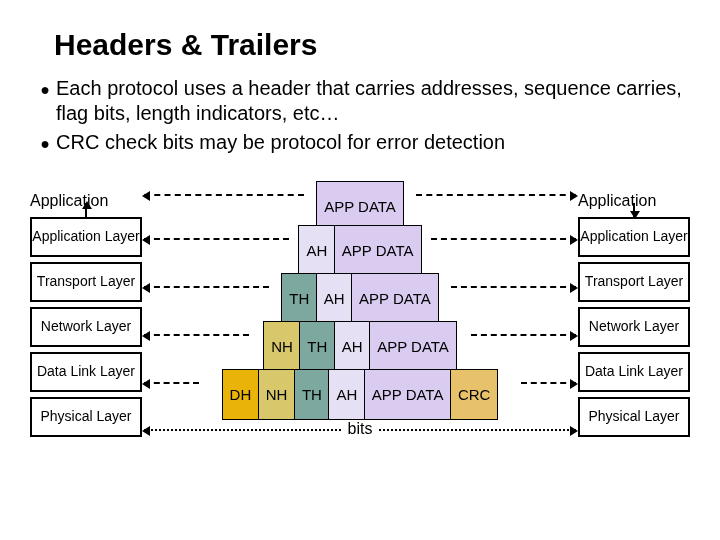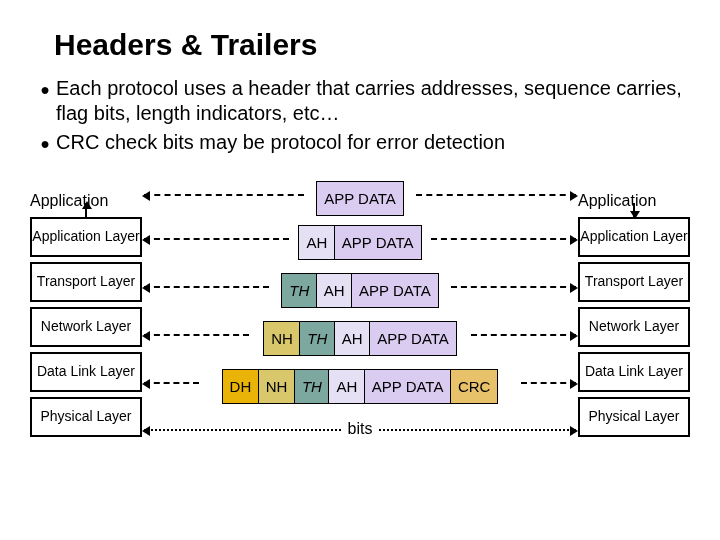--- a/index.html
+++ b/index.html
@@ -34,29 +34,29 @@
   .app-label {
     position: absolute; top: 16px; width: 112px;
     font-size: 16px;  margin-top: 7px;
   }
   .app-label.left  { left: 0; }
   .app-label.right { right: 0; }
 
   
   .datarow { position: absolute; left: 122px; right: 122px; display: flex; justify-content: center; }
   .seg {
-    border: 1.5px solid #000; padding: 8px 7px;
+    border: 1.5px solid #000; padding: 16px 7px;
     font-size: 15px; font-weight: normal;
     display: flex; align-items: center; justify-content: center;
     min-width: 32px;
   }
   .seg + .seg { margin-left: -1.5px; }
   .c-app { background: #d9ccf0; }
   .c-ah  { background: #e6e0f5; }
-  .c-th  { background: #7da89f; font-style: italic; }
+  .c-th  { background: #7da89f; }
   .c-nh  { background: #d9c86b; }
   .c-dh  { background: #eab308; }
   .c-crc { background: #e8c26a; }
 
   
   .hline {
     position: absolute; height: 0; border-top: 2px dashed #000;
   }
   .arrL::before, .arrR::after {
     content: ""; position: absolute; top: -5px; width: 0; height: 0;

